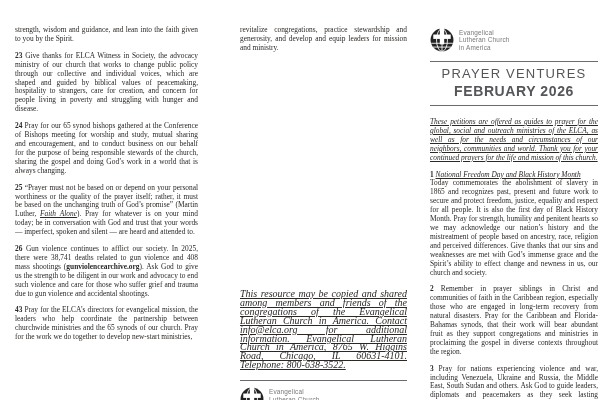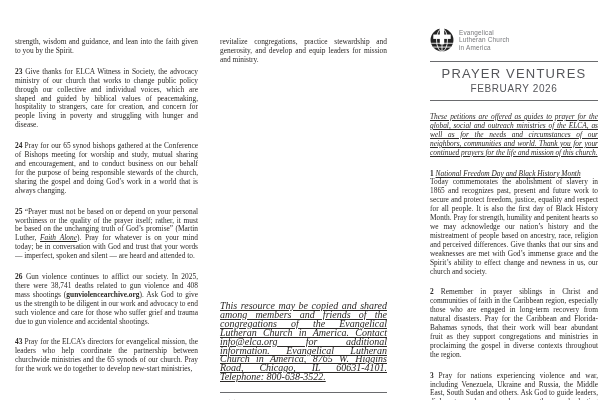--- a/index.html
+++ b/index.html
@@ -6,25 +6,25 @@
   .sheet {
     position: relative;
     width: 600px; height: 400px;
     background: #ffffff;
     overflow: hidden;
     font-family: "Liberation Serif", serif;
     color: #2b2826;
   }
   .col { position: absolute; top: 26px; }
   .col-left   { left: 15px;  width: 183px; }
-  .col-middle { left: 220px; width: 167px; height: 374px; }
+  .col-middle { left: 240px; width: 167px; height: 374px; }
   .col-right  { left: 430px; width: 168px; }
 
   p.para {
-    margin: 12px 0 8px 0;
+    margin: 0 0 8px 0;
     font-size: 7.4px;
     line-height: 8.9px;
     text-align: justify;
   }
   .seg-normal { font-weight: normal; font-style: normal; }
   .seg-bold { font-weight: bold; }
   .seg-italic { font-style: italic; text-decoration: underline; }
 
   hr.rule {
     border: none;
@@ -46,22 +46,22 @@
   .col-right .elca-logo { margin: 2px 0 9px 0; }
   .masthead { text-align: center; padding: 4px 0 6px 0; }
   .m-title {
     font-family: Liberation Sans, sans-serif;
     font-size: 13px;
     letter-spacing: 1.2px;
     color: #55565a;
   }
   .m-sub {
     font-family: "Liberation Sans", sans-serif;
-    font-size: 10px;
-    font-weight: normal;
+    font-size: 14px;
+    font-weight: bold;
     letter-spacing: 0.6px;
     color: #55565a;
     margin-top: 2px;
   }
   .col-right hr.rule.below { margin-bottom: 12px; }
 
   
   .mid-footer { position: absolute; left: 0; top: 264px; width: 167px; }
   .mid-footer p.para { font-size: 10px; margin-bottom: 10px; }
   .mid-footer hr.rule { margin-bottom: 6px; }

